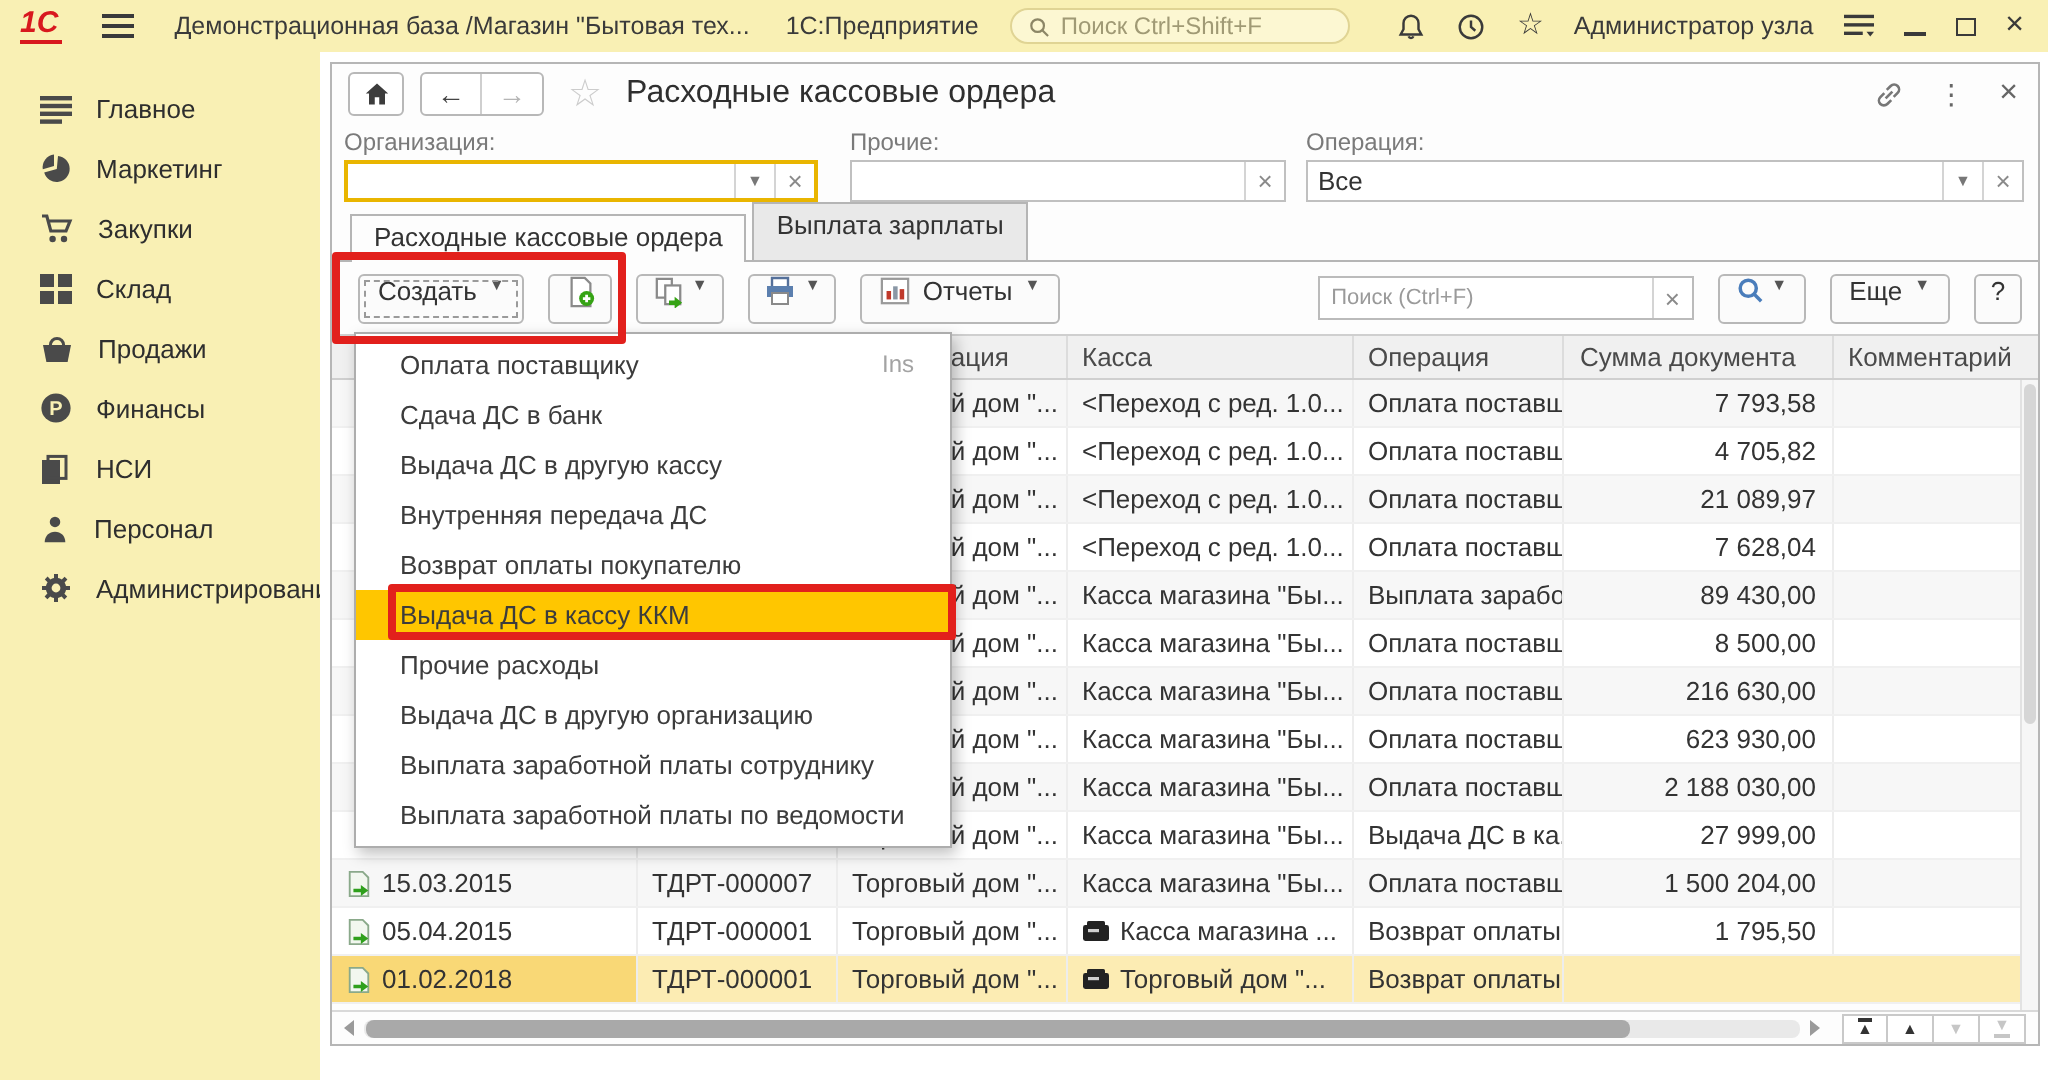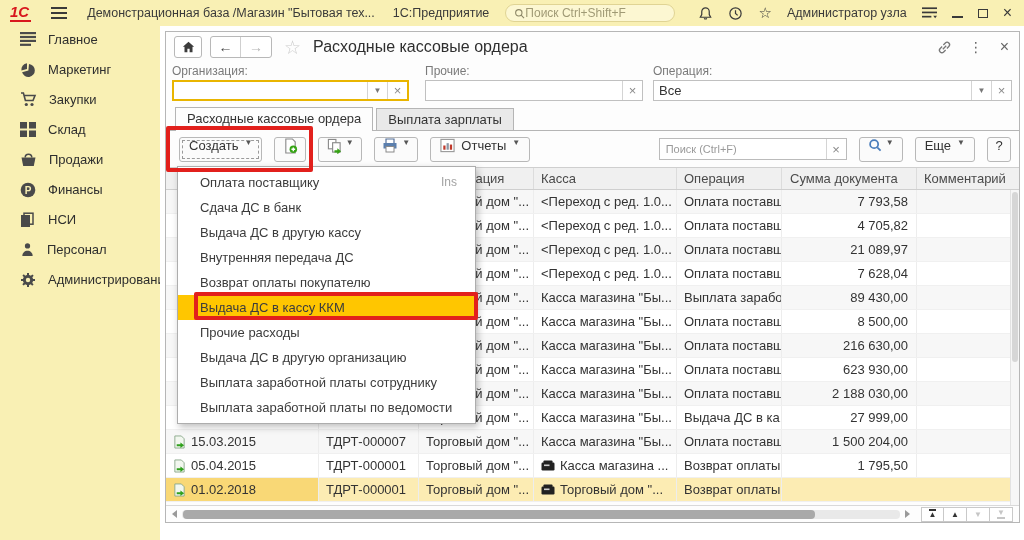--- a/index.html
+++ b/index.html
@@ -5,33 +5,33 @@
   * { margin:0; padding:0; box-sizing:border-box; }
   html,body { width:1024px; height:540px; overflow:hidden; font-family:"Liberation Sans", sans-serif; font-size:13px; color:#333; background:#fff; }
   body { position:relative; }
 
   
   .topbar { position:absolute; left:0; top:0; width:1024px; height:26px; background:#f9f0b4; display:flex; align-items:center; z-index:5; }
   .logo { margin-left:10px; color:#d8181e; font-weight:bold; font-size:15px; font-style:italic; border-bottom:2px solid #d8181e; line-height:15px; padding:0 2px 1px 0; }
   .burger { margin-left:20px; display:inline-flex; }
   .apptitle { margin-left:20px; font-size:12.5px; color:#3a3a3a; white-space:nowrap; }
   .appname { margin-left:18px; font-size:12.5px; color:#3a3a3a; }
-  .tb-search { margin-left:16px; width:170px; height:18px; background:#fcf7d2; border:1px solid #e0d494; border-radius:9px; display:flex; align-items:center; padding:0 8px; }
+  .tb-search { margin-left:16px; width:170px; height:18px; background:#fcf7d2; border:1px solid #e0d494; border-radius:9px; display:flex; align-items:center; padding:0 8px; gap:5px; }
   .tb-search .ph { color:#a09a75; font-size:12px; white-space:nowrap; overflow:hidden; }
   .tb-right { margin-left:auto; display:flex; align-items:center; gap:15px; padding-right:12px; }
   .tb-ic { display:inline-flex; align-items:center; color:#3a3a3a; }
   .tb-user { font-size:12.5px; color:#3a3a3a; white-space:nowrap; }
   .glyph-star { font-size:15px; color:#3a3a3a; line-height:14px; }
   .win-min { width:11px; height:10px; border-bottom:2px solid #3a3a3a; }
   .win-max { width:10px; height:9px; border:1.5px solid #3a3a3a; }
   .win-close { font-size:16px; line-height:12px; color:#3a3a3a; }
 
   
   .sidebar { position:absolute; left:0; top:26px; width:160px; height:514px; background:#f9f0b4; padding-top:6px; }
-  .side-item { height:30px; display:flex; align-items:flex-start; gap:12px; padding-left:20px; cursor:default; }
+  .side-item { height:30px; display:flex; align-items:flex-end; gap:12px; padding-left:20px; cursor:default; }
   .side-item .lbl { font-size:13px; color:#2e2e2e; white-space:nowrap; }
   .side-item svg { flex:0 0 auto; }
 
   
   .main { position:absolute; left:160px; top:26px; width:864px; height:514px; background:#fff; }
   .window { position:absolute; left:5px; top:5px; width:855px; height:492px; border:1px solid #b6b6b6; background:#fdfdfd; display:flex; flex-direction:column; }
 
   .win-head { height:30px; display:flex; align-items:center; padding:0 10px 0 8px; }
   .btn-sq { height:22px; border:1px solid #b8b8b8; border-radius:3px; background:#fff; display:inline-flex; align-items:center; justify-content:center; }
   .home-btn { width:28px; }
@@ -54,21 +54,21 @@
   .fld .fval { flex:1; padding-left:5px; font-size:13px; color:#333; }
   .fbtn { width:20px; align-self:stretch; border-left:1px solid #d4d4d4; display:flex; align-items:center; justify-content:center; color:#777; }
   .fbtn.caret { font-size:8px; }
   .fbtn.clear { font-size:13px; color:#8a8a8a; }
   .fg-org { left:6px; width:237px; }
   .fg-kassa { left:259px; width:218px; }
   .fg-op { left:487px; right:7px; }
 
   
   .tabs { height:24px; padding-left:9px; border-bottom:1px solid #b5b5b5; display:flex; align-items:flex-end; }
-  .tab { height:22px; line-height:22px; padding:0 11px; border:1px solid #b5b5b5; border-bottom:none; background:#e9e9e9; margin-right:3px; font-size:13px; color:#333; white-space:nowrap; }
+  .tab { height:29px; line-height:22px; padding:0 11px; border:1px solid #b5b5b5; border-bottom:none; background:#e9e9e9; margin-right:3px; font-size:13px; color:#333; white-space:nowrap; }
   .tab.active { background:#fdfdfd; height:24px; margin-bottom:-1px; }
 
   
   .toolbar { height:36px; display:flex; align-items:center; padding:0 8px 0 13px; gap:12px; }
   .tbtn { height:25px; border:1px solid #b8b8b8; border-radius:3px; background:#fbfbfb; display:inline-flex; justify-content:center; gap:6px; padding:0 9px; font-size:13px; color:#333; white-space:nowrap; }
   .tbtn .caret { font-size:8px; color:#555; }
   .tbtn.icon-only { width:32px; padding:0; }
   .tbtn.icon-caret { width:44px; padding:0; gap:4px; }
   .tbtn.create { outline:1px dashed #9a9a9a; outline-offset:-4px; }
   .tsearch { margin-left:auto; width:188px; height:22px; border:1px solid #bbb; background:#fff; display:flex; align-items:center; }

